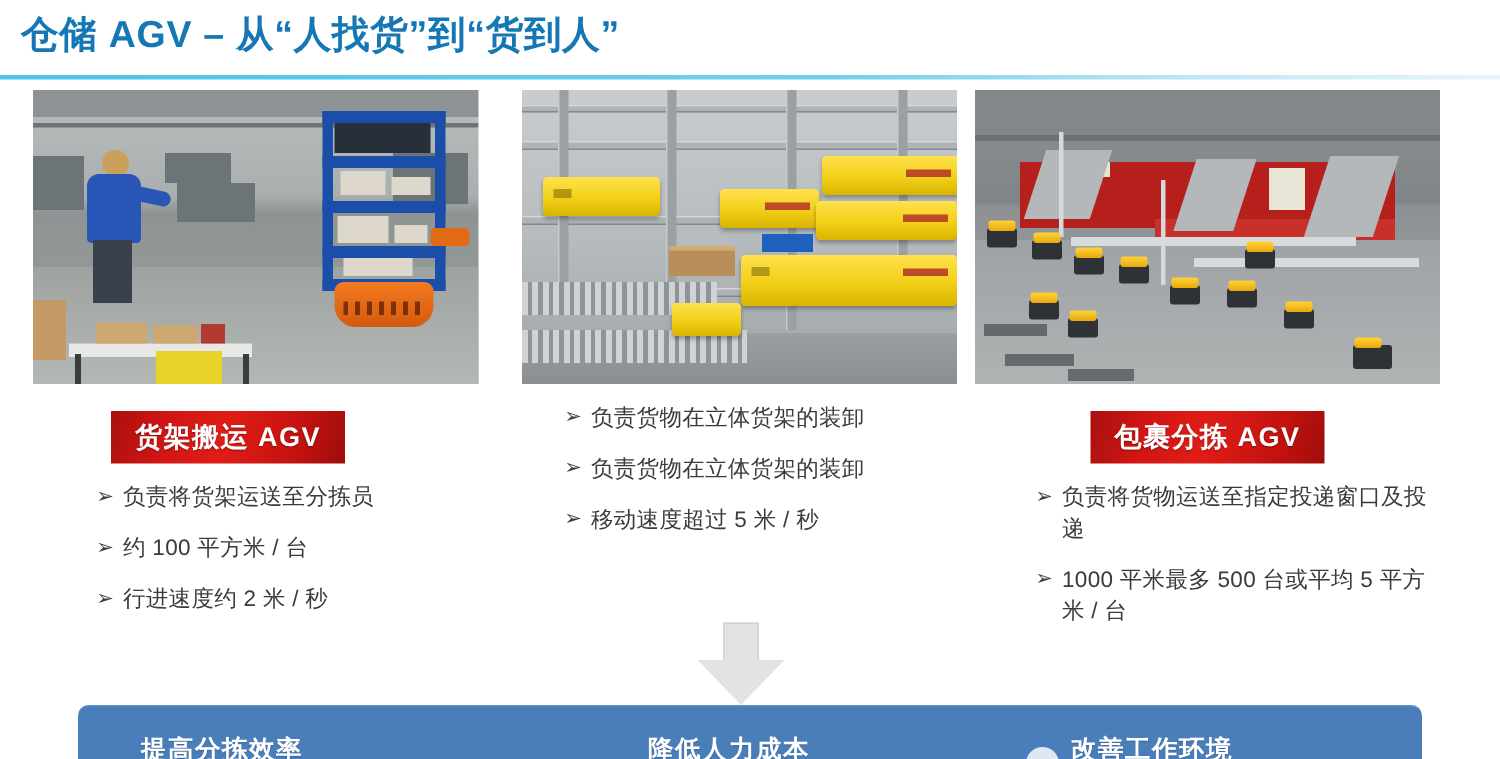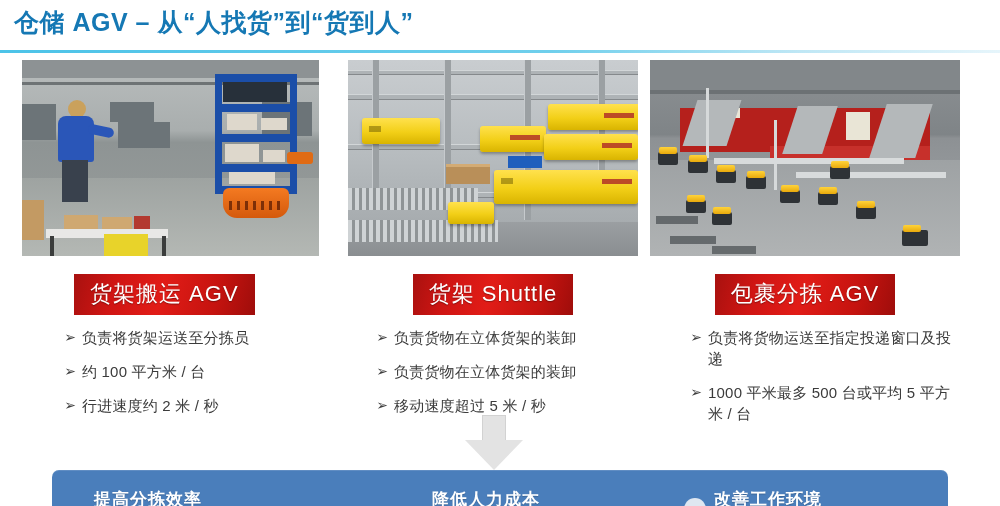--- a/index.html
+++ b/index.html
@@ -97,21 +97,21 @@
     border-radius:2px; background:linear-gradient(#ffd33a,#e8a90c); }
   .p3 .mat { position:absolute; height:8px; background:#4e5356; opacity:.75; }
   .p3 .pole { position:absolute; width:3px; background:#d6d9da; }
   .p3 .convey { position:absolute; height:6px; background:#d8dbdc; }
 
   
   .banner {
     margin-top: 18px; display: inline-block;
     padding: 5px 16px 6px 16px;
     background: linear-gradient(105deg,#a8110f 0%,#cf1513 22%,#e11c17 48%,#c5130f 78%,#9e0d0b 100%);
-    color:#ffffff; font-size:22px; font-weight:normal; letter-spacing:1px;
+    color:#ffffff; font-size:18px; font-weight:bold; letter-spacing:1px;
     white-space:nowrap; text-shadow:0 1px 1px rgba(0,0,0,.35);
   }
   .banner-wrap { text-align:center; }
   .banner-wrap.left { text-align:left; padding-left: 52px; }
 
   
   .bullets { margin-top: 12px; }
   .bullet { display:flex; align-items:flex-start; margin-bottom:13px; }
   .bullet .arrow {
     flex:0 0 24px; color:#3f3f3f; font-size:14px; line-height:20px; text-align:center;
@@ -264,23 +264,20 @@
         <div class="shut" style="left:146px;top:110px;width:144px;height:34px;">
           <span class="lbl"></span>
           <span class="lbl2"></span>
         </div>
         <div class="shut" style="left:100px;top:142px;width:46px;height:22px;"></div>
 
         <div class="carton" style="left:98px;top:104px;width:44px;height:20px;"></div>
         <div class="bluebin" style="left:160px;top:96px;width:34px;height:12px;"></div>
       </div>
 
-      <div class="banner-wrap">
-        <span class="banner">货架 Shuttle</span>
-      </div>
 
       <div class="bullets">
         <div class="bullet">
           <span class="arrow">➢</span>
           <span class="btxt">负责货物在立体货架的装卸</span>
         </div>
         <div class="bullet">
           <span class="arrow">➢</span>
           <span class="btxt">负责货物在立体货架的装卸</span>
         </div>

